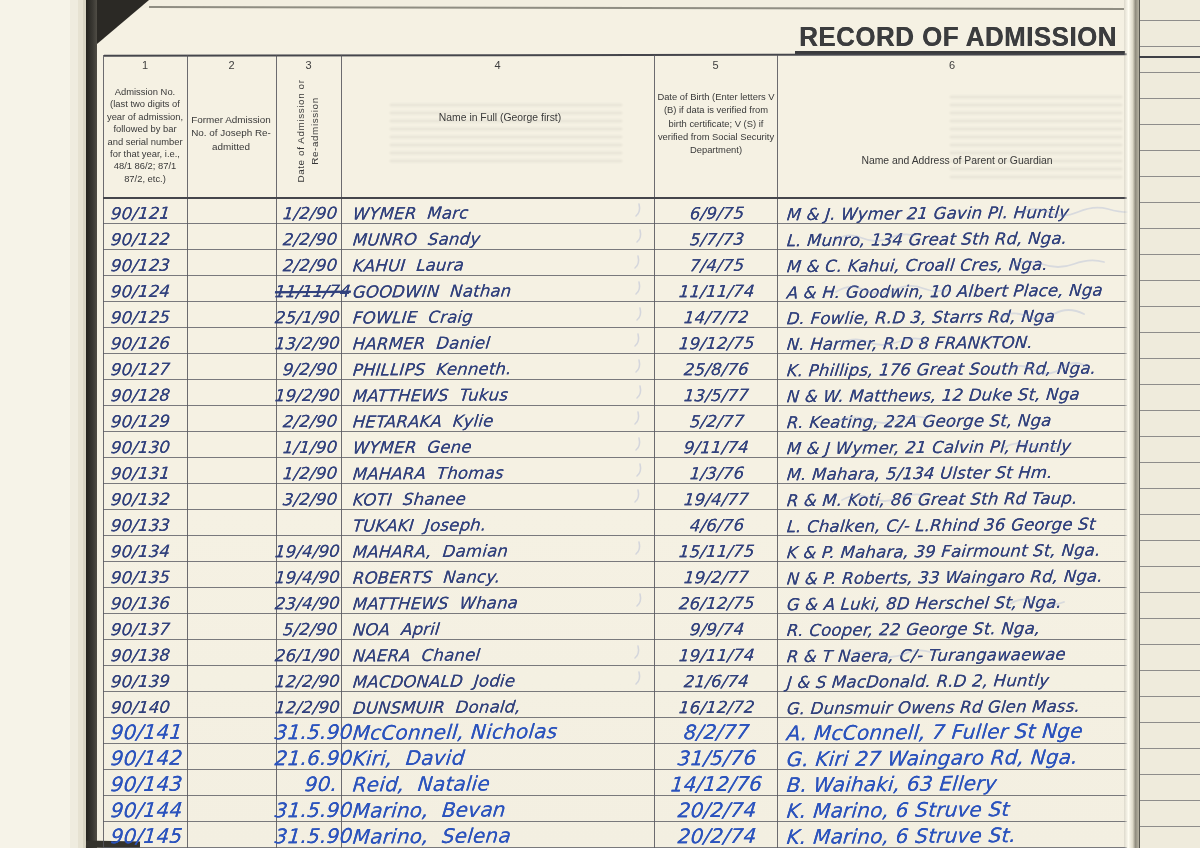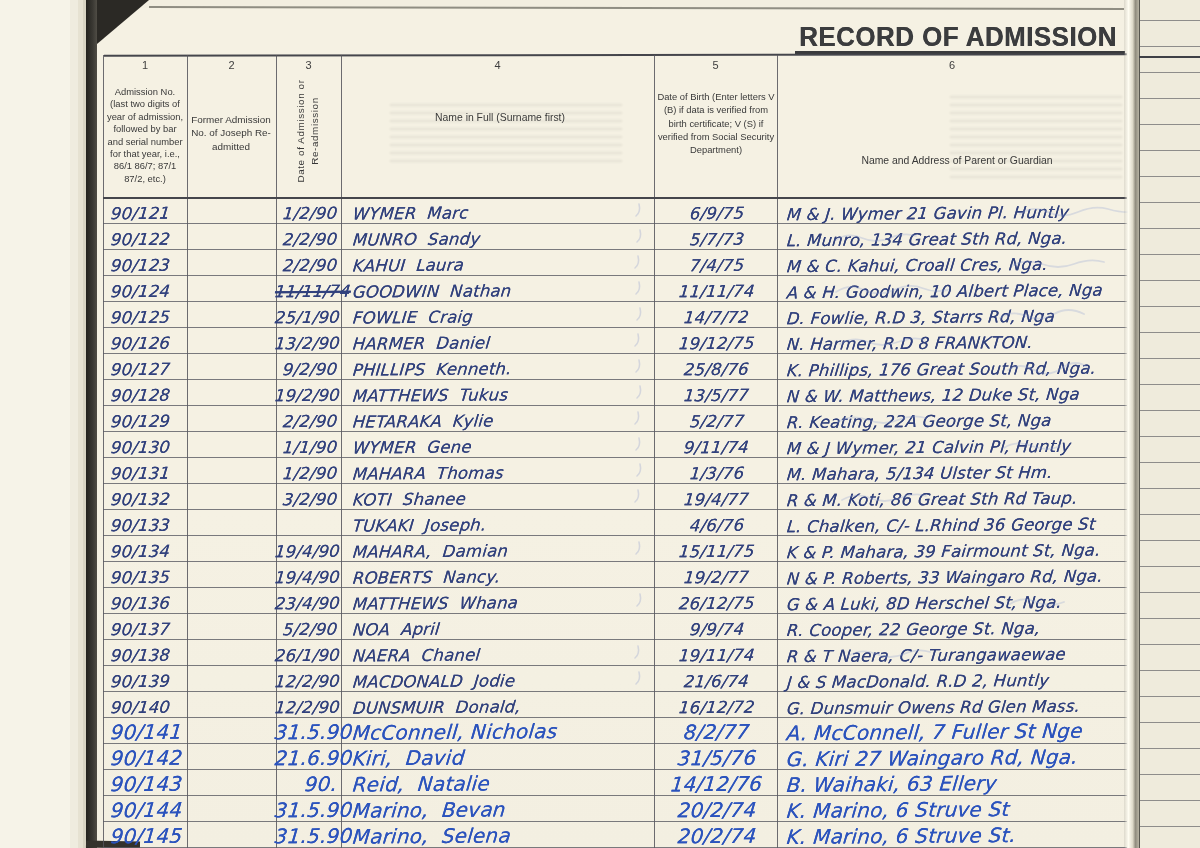--- a/index.html
+++ b/index.html
@@ -128,26 +128,26 @@
     <div class="rowline" style="top: 847px;"></div>
   </div>
 
 <div class="col-num" style="left:103px;width:84px">1</div>
 <div class="col-num" style="left:187px;width:89px">2</div>
 <div class="col-num" style="left:276px;width:65px">3</div>
 <div class="col-num" style="left:341px;width:313px">4</div>
 <div class="col-num" style="left:654px;width:123px">5</div>
 <div class="col-num" style="left:777px;width:350px">6</div>
 
-<div class="hdr hdr-1">Admission No. (last two digits of year of admission, followed by bar and serial number for that year, i.e., 86/1 86/7; 87/1 87/2, etc.)</div>
+<div class="hdr hdr-1">Admission No. (last two digits of year of admission, followed by bar and serial number for that year, i.e., 48/1 86/2; 87/1 87/2, etc.)</div>
 <div class="hdr hdr-2">Former Admission No. of Joseph Re-admitted</div>
 <div class="hdr-3-wrap">
   <div class="hdr-3">Date of Admission or Re-admission</div>
 </div>
-<div class="hdr hdr-4">Name in Full (Surname first)</div>
+<div class="hdr hdr-4">Name in Full (George first)</div>
 <div class="hdr hdr-5">Date of Birth (Enter letters V (B) if data is verified from birth certificate; V (S) if verified from Social Security Department)</div>
 <div class="hdr hdr-6">Name and Address of Parent or Guardian</div>
 
 <div id="rows-container">
     <div class="row ink-navy" style="top: 198px;">
       <div class="cell c-no"><span class="hw">90/121</span></div>
       <div class="cell c-date"><span class="hw">1/2/90</span></div>
       <div class="cell c-name"><span class="hw">WYMER  Marc</span></div>
       <div class="cell c-dob"><span class="hw">6/9/75</span></div>
       <div class="cell c-parent"><span class="hw">M &amp; J. Wymer 21 Gavin Pl. Huntly</span></div>

